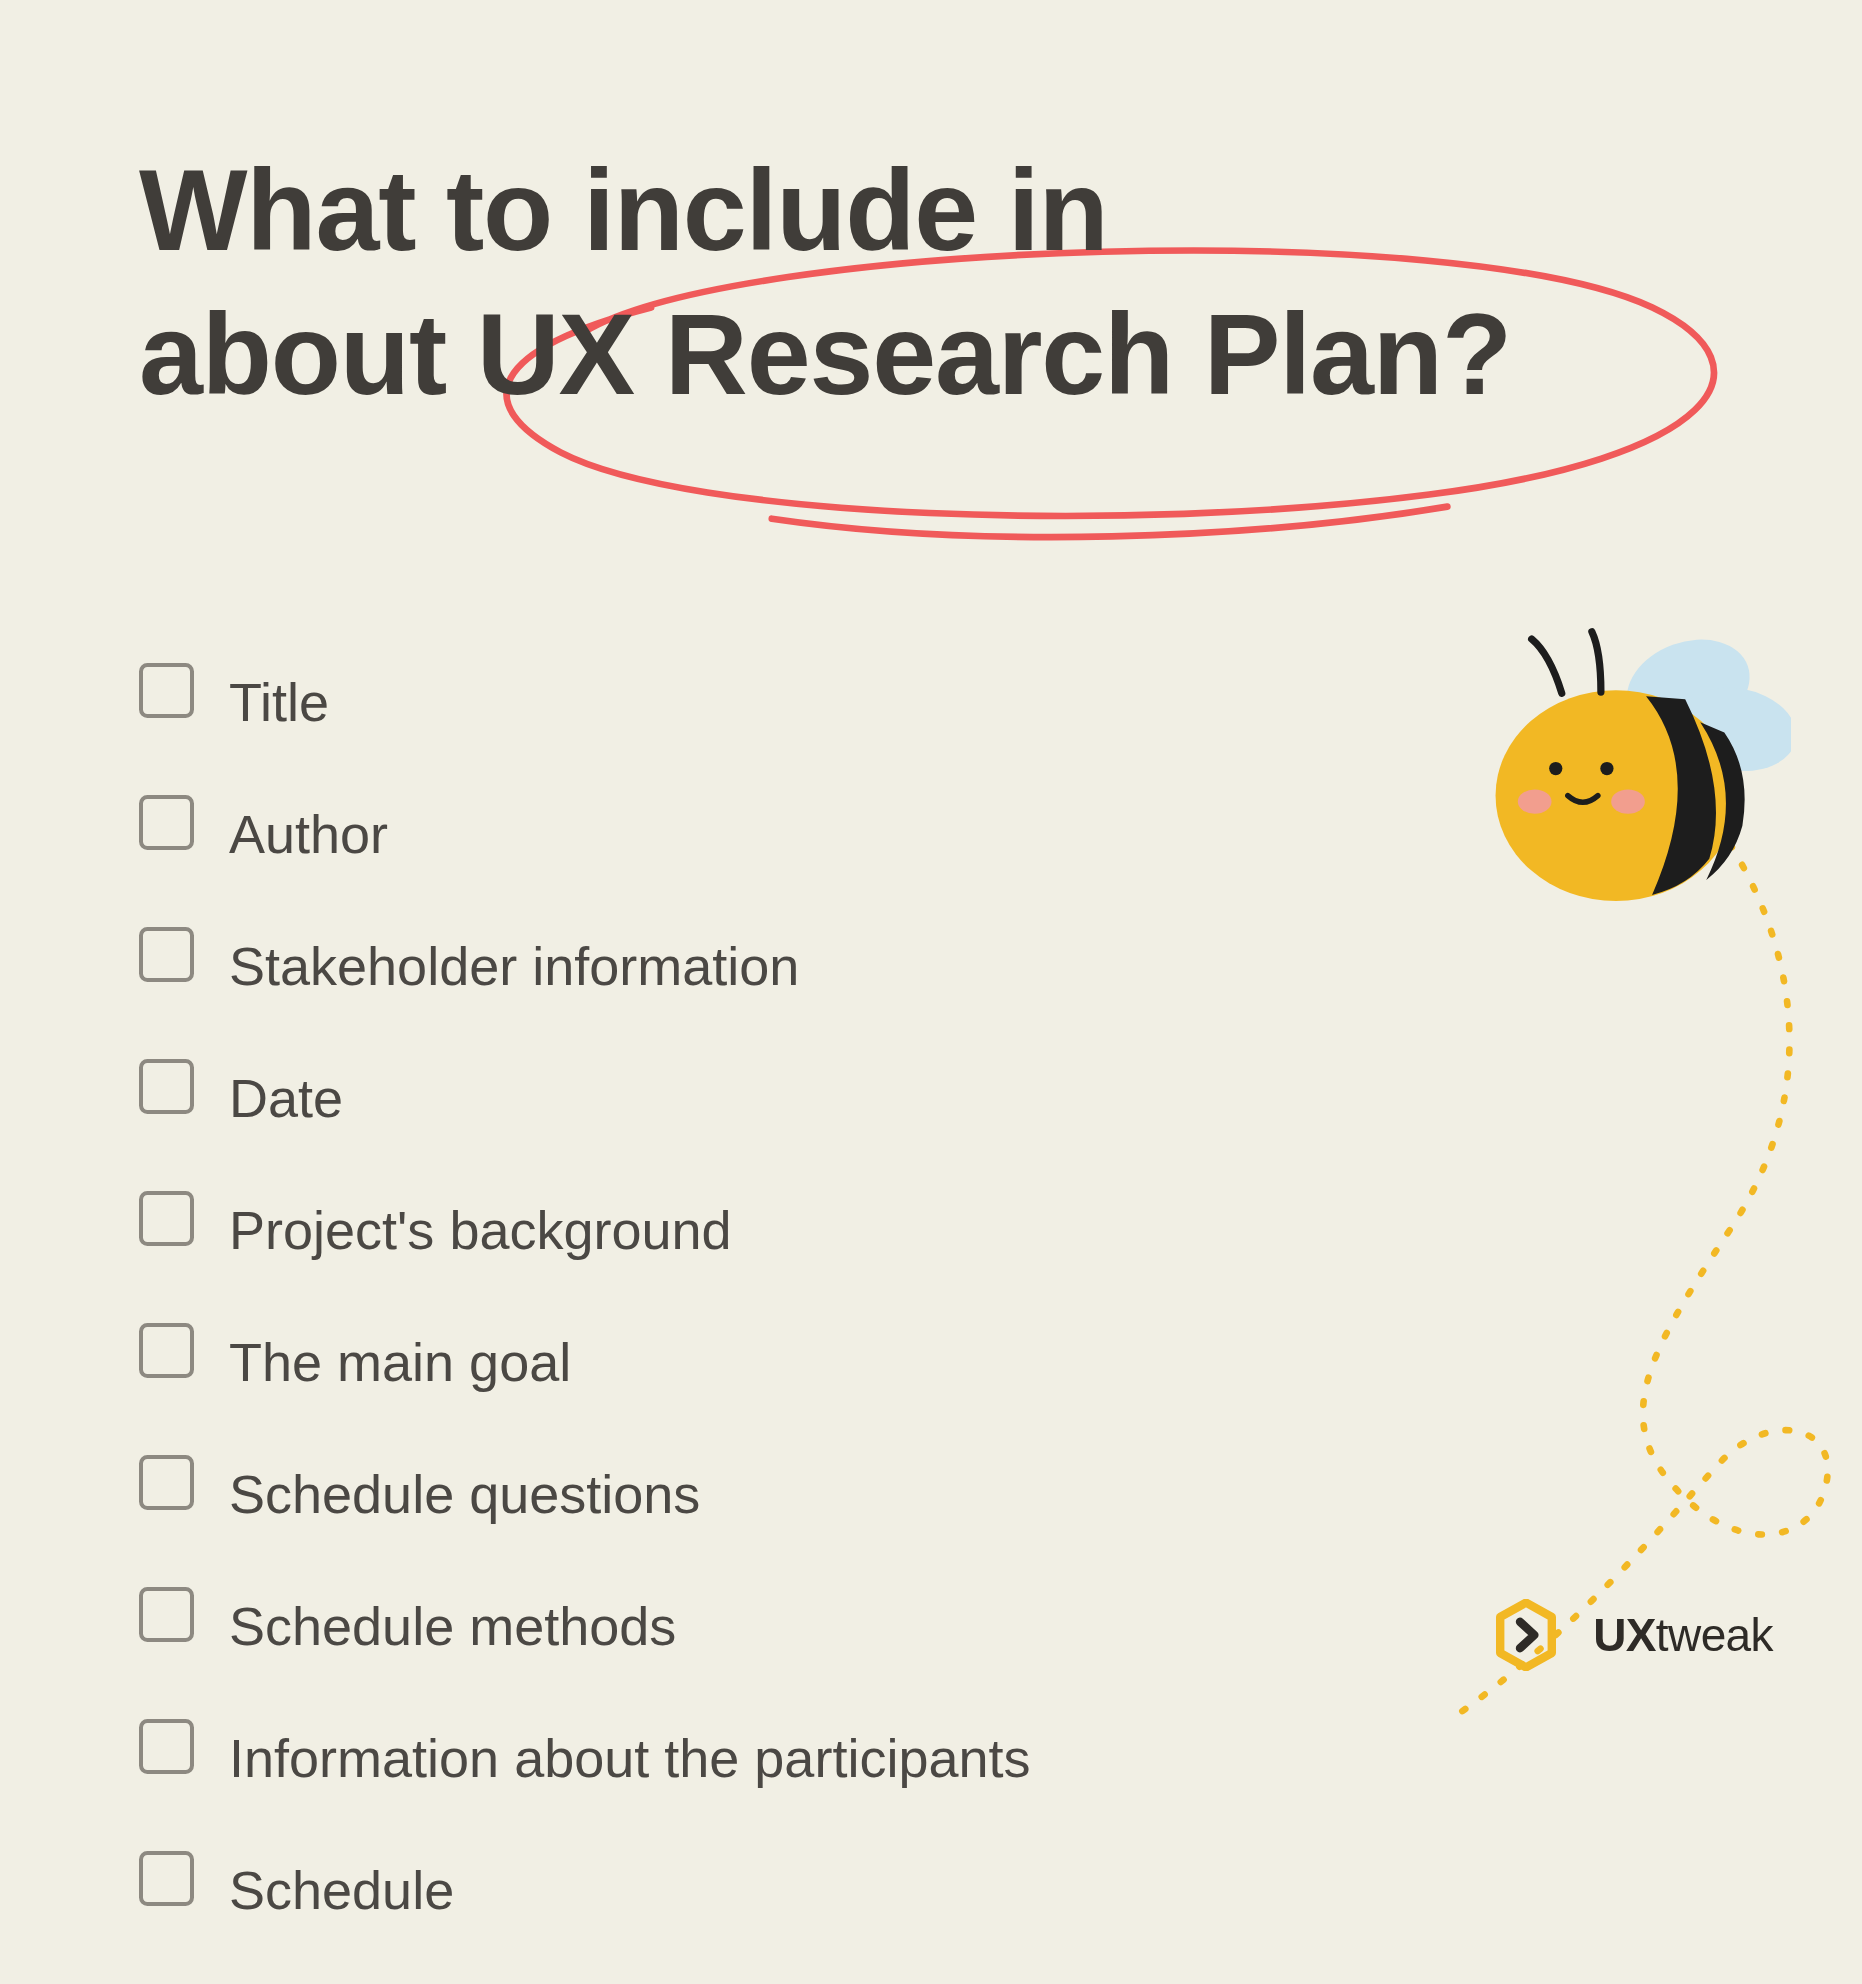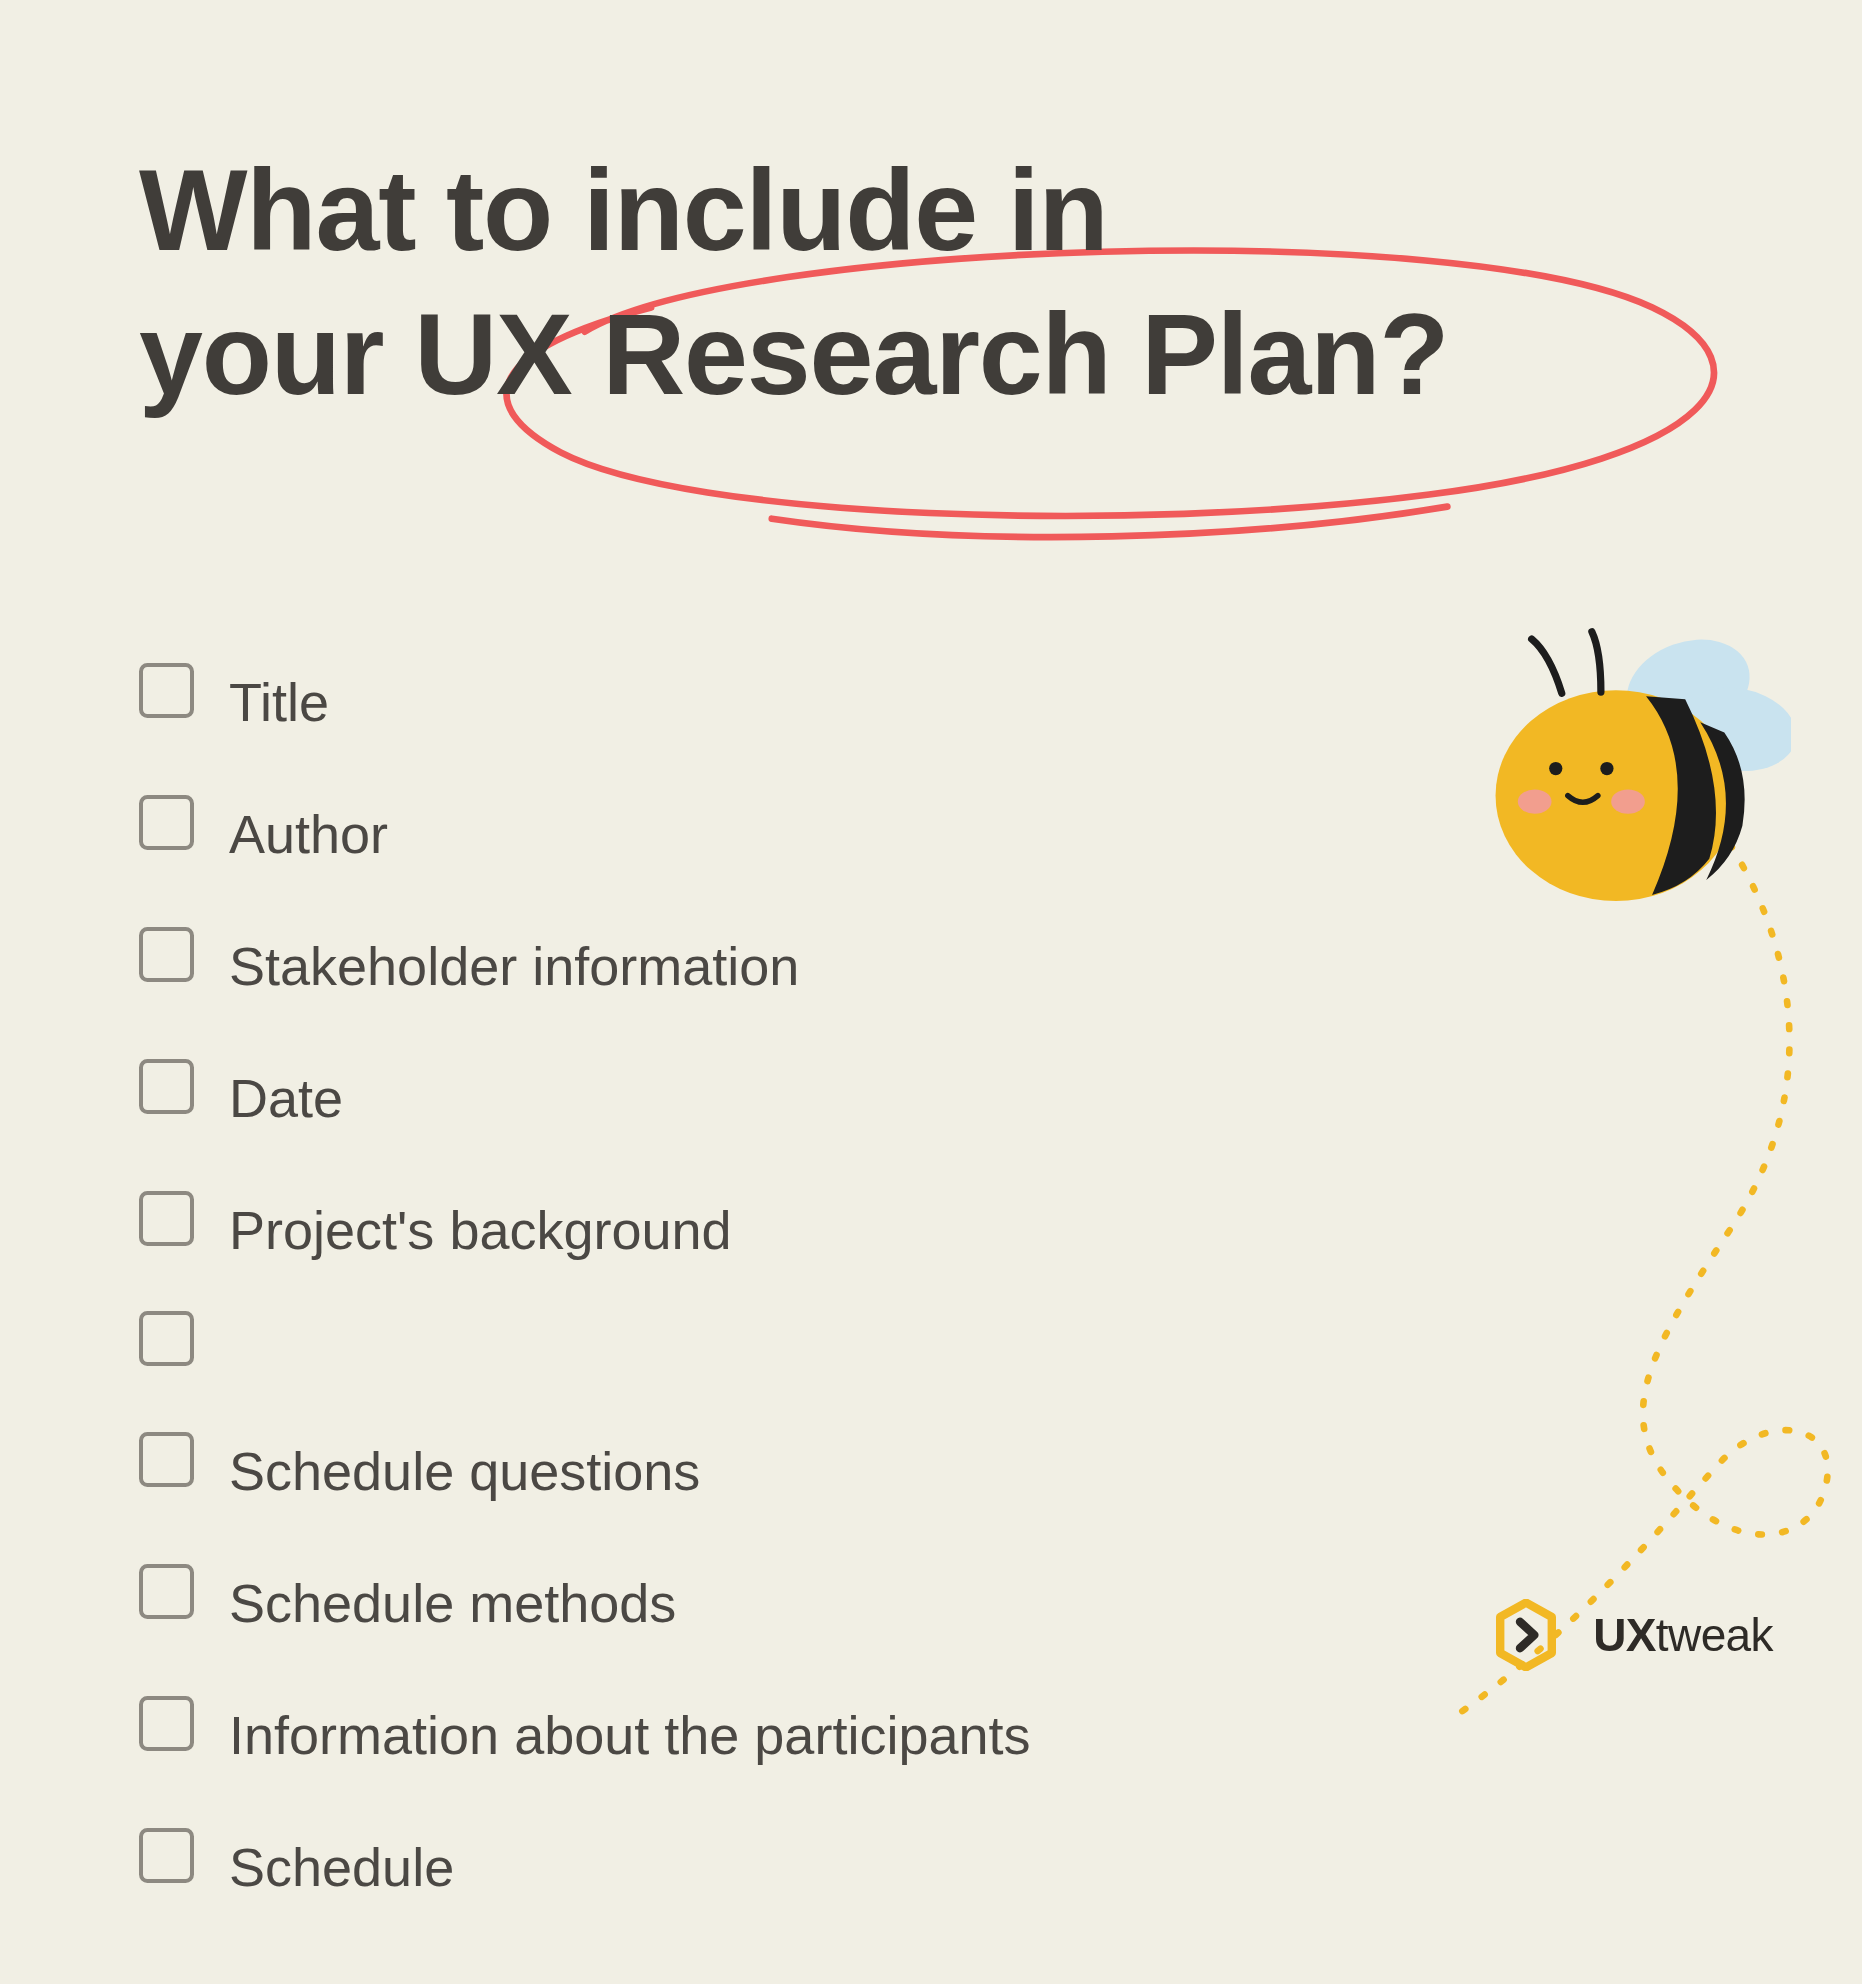--- a/index.html
+++ b/index.html
@@ -116,21 +116,21 @@
   }
   .logo-text .bold { font-weight: 800; }
 </style>
 </head>
 <body>
 
 <div class="page">
 
   <h1 class="heading">
     <span>What to include in</span><br>
-    <span>your </span><span>UX Research Plan?</span>
+    <span>about </span><span>UX Research Plan?</span>
   </h1>
 
   <svg class="circle-highlight" viewBox="0 0 2200 520">
     <path d="M 250 160
              C 500 10, 1700 -30, 2020 120
              C 2230 220, 2120 370, 1650 430
              C 1150 495, 420 470, 210 360
              C 60 280, 90 190, 360 120" fill="none" stroke="#f05a5a" stroke-width="11" stroke-linecap="round"></path>
     <path d="M 560 470 C 900 520, 1350 505, 1680 450" fill="none" stroke="#f05a5a" stroke-width="11" stroke-linecap="round"></path>
   </svg>
@@ -151,20 +151,21 @@
     <div class="check-item">
       <div class="checkbox"></div>
       <span class="check-label">Date</span>
     </div>
     <div class="check-item">
       <div class="checkbox"></div>
       <span class="check-label">Project's background</span>
     </div>
     <div class="check-item">
       <div class="checkbox"></div>
+      <span class="check-label">The main goal</span>
     </div>
     <div class="check-item">
       <div class="checkbox"></div>
       <span class="check-label">Schedule questions</span>
     </div>
     <div class="check-item">
       <div class="checkbox"></div>
       <span class="check-label">Schedule methods</span>
     </div>
     <div class="check-item">

